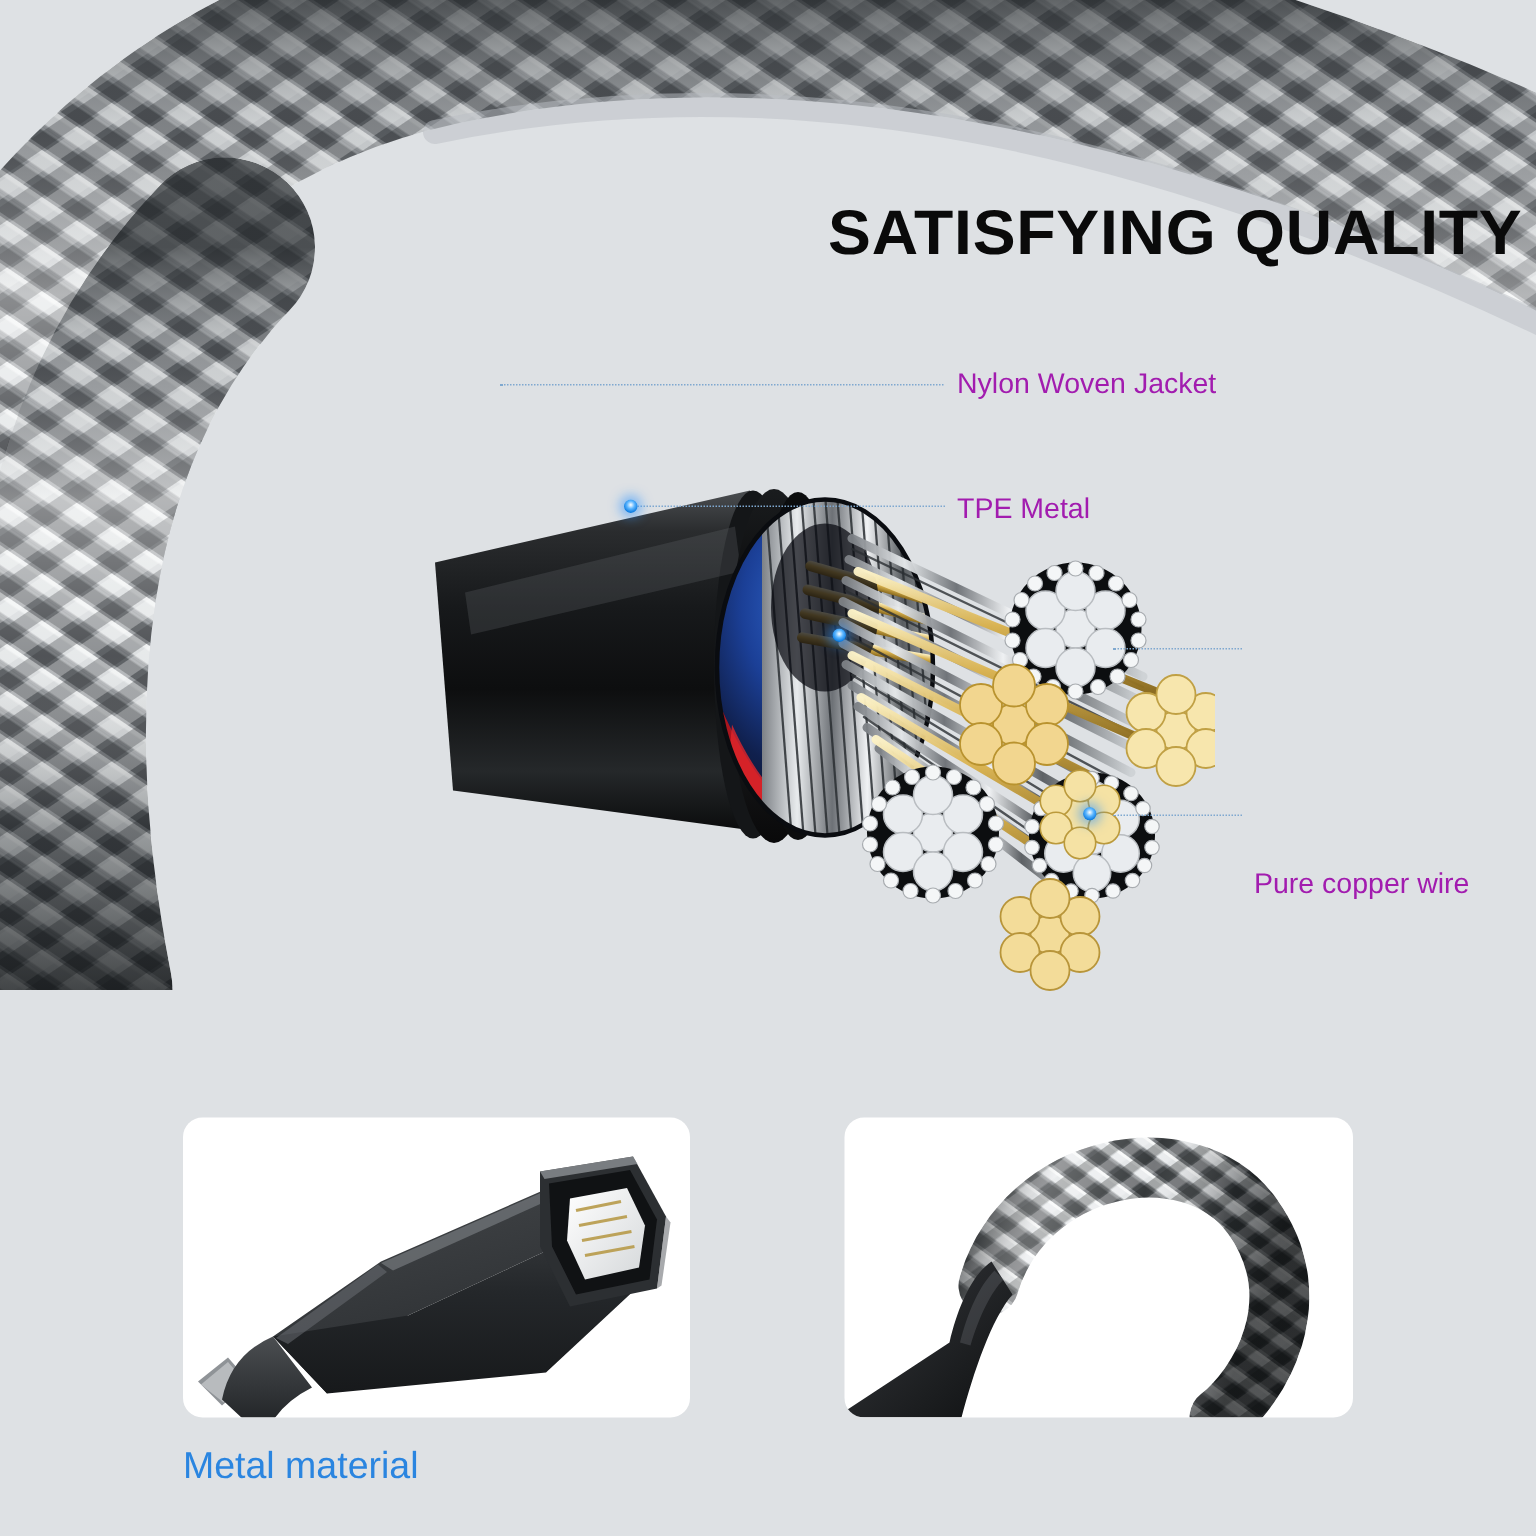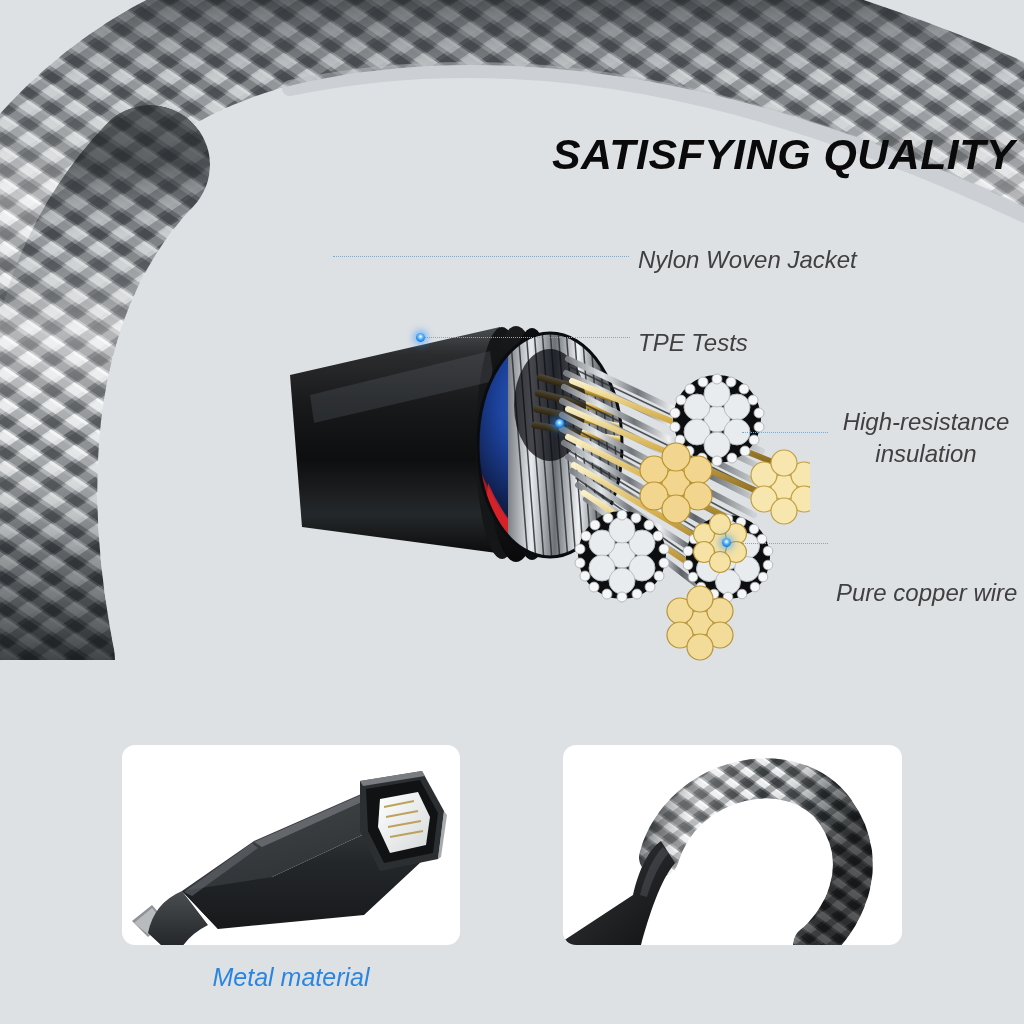--- a/index.html
+++ b/index.html
@@ -7,21 +7,20 @@
     padding: 0;
     background: #dee1e4;
   }
   #stage {
     position: relative;
     width: 1024px;
     height: 1024px;
     background: #dee1e4;
     overflow: hidden;
     font-family: "Liberation Sans", sans-serif;
-    font-style: italic;
   }
 
   
   #headline {
     position: absolute;
     left: 480px;
     top: 131px;
     width: 535px;
     text-align: right;
     font-family: "Liberation Sans", sans-serif;
@@ -30,26 +29,25 @@
     letter-spacing: 0.5px;
     color: #0a0a0a;
     transform: scaleX(1.02);
     transform-origin: right center;
     white-space: nowrap;
   }
 
   
   .callout {
     position: absolute;
-    color: #404040;
-    font-size: 24px;
+    color: #a21caf;
+    font-size: 19px;
     font-family: "Liberation Sans", sans-serif;
     line-height: 1.33;
     white-space: pre-line;
-    text-align: center;
   }
   #callout-nylon   { left: 638px; top: 244px; }
   #callout-tpe     { left: 638px; top: 327px; }
   #callout-insul   { left: 836px; top: 406px; width: 180px; }
   #callout-copper  { left: 836px; top: 529px; margin-top: 48px; }
 
   
   .leader {
     position: absolute;
     height: 0;
@@ -96,21 +94,20 @@
   }
   #panel-left  { left: 122px; top: 745px; width: 338px; height: 200px; }
   #panel-right { left: 563px; top: 745px; width: 339px; height: 200px; }
 
   .panel-caption {
     position: absolute;
     top: 963px;
     font-size: 25px;
     color: #2a85e0;
     font-family: "Liberation Sans", sans-serif;
-    text-align: center;
     white-space: nowrap;
   }
   #caption-left  { left: 122px; width: 338px; }
   #caption-right { left: 563px; width: 339px; }
 </style>
 </head>
 <body>
 
 <div id="stage">
 
@@ -444,23 +441,21 @@
   <div class="leader" id="leader-nylon"></div>
   <div class="leader" id="leader-tpe"></div>
   <div class="leader" id="leader-insul"></div>
   <div class="leader" id="leader-copper"></div>
 
   <div class="dot" id="dot-tpe"></div>
   <div class="dot" id="dot-insul"></div>
   <div class="dot" id="dot-copper"></div>
 
   <div class="callout" id="callout-nylon">Nylon Woven Jacket</div>
-  <div class="callout" id="callout-tpe">TPE Tests</div>
-  <div class="callout" id="callout-insul">High-resistance
-insulation</div>
+  <div class="callout" id="callout-tpe">TPE Metal</div>
   <div class="callout" id="callout-copper">Pure copper wire</div>
 
   <div class="panel" id="panel-left">
     <svg width="338" height="200" viewBox="0 0 338 200">
       <defs>
         <linearGradient id="usbTop" x1="0" y1="0" x2="0.4" y2="1">
           <stop offset="0%" stop-color="#55585b"></stop>
           <stop offset="40%" stop-color="#3b3e41"></stop>
           <stop offset="100%" stop-color="#2a2d30"></stop>
         </linearGradient>

